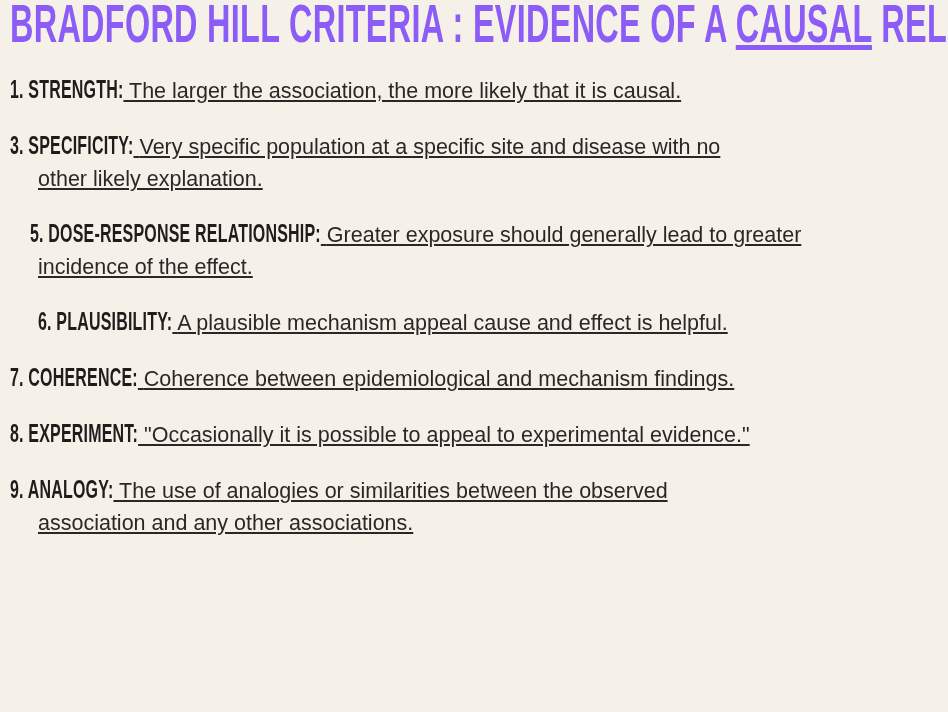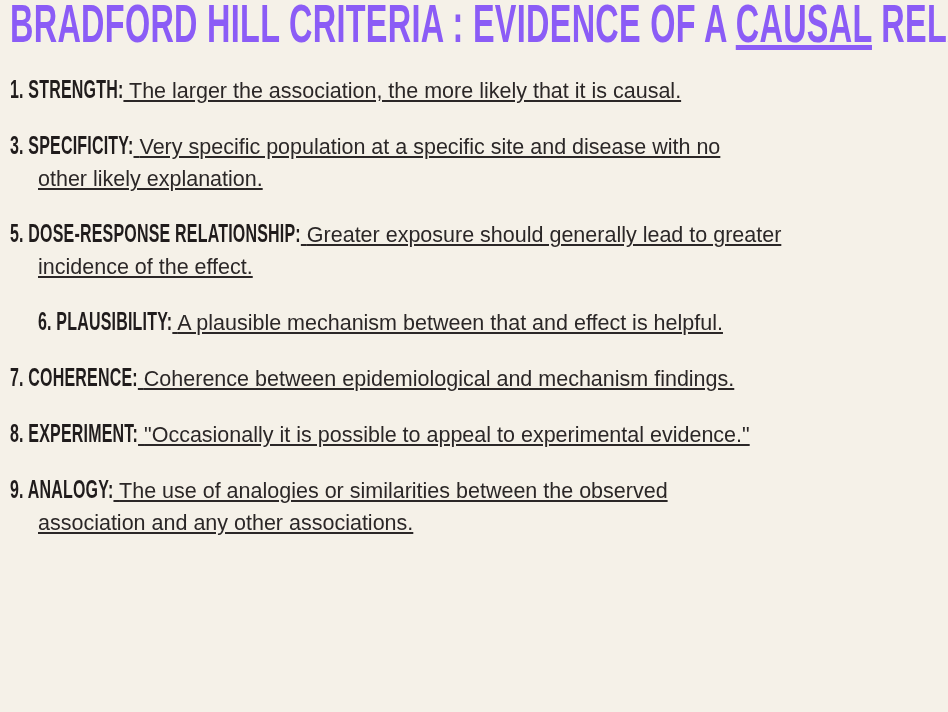--- a/index.html
+++ b/index.html
@@ -84,24 +84,24 @@
   </h1>
 
   <ol class="criteria">
     <li class="criterion"><span class="cond" style="width: 113.43px;"><span class="cond-inner"><span>1.</span> <span>STRENGTH:</span></span></span> <span class="desc">The larger the association, the more likely that it is causal.</span></li>
 
 
     <li class="criterion"><span class="cond" style="width: 123.5px;"><span class="cond-inner"><span>3.</span> <span>SPECIFICITY:</span></span></span> <span class="desc">Very specific population at a specific site and disease with no
 other likely explanation.</span></li>
 
 
-    <li class="criterion"><span class="cond" style="width: 290.85px;"><span class="cond-inner"><span>5.</span> <span>DOSE-RESPONSE RELATIONSHIP:</span></span></span> <span class="desc">Greater exposure should generally lead to greater
+    <li class="criterion"><span class="cond" style="width: 290.85px; margin-left: 20px;"><span class="cond-inner"><span>5.</span> <span>DOSE-RESPONSE RELATIONSHIP:</span></span></span> <span class="desc">Greater exposure should generally lead to greater
 incidence of the effect.</span></li>
 
-    <li class="criterion"><span class="cond" style="width: 134.35px; margin-left: 28px;"><span class="cond-inner"><span>6.</span> <span>PLAUSIBILITY:</span></span></span> <span class="desc">A plausible mechanism between that and effect is helpful.</span></li>
+    <li class="criterion"><span class="cond" style="width: 134.35px; margin-left: 28px;"><span class="cond-inner"><span>6.</span> <span>PLAUSIBILITY:</span></span></span> <span class="desc">A plausible mechanism appeal cause and effect is helpful.</span></li>
 
     <li class="criterion"><span class="cond" style="width: 127.86px; text-align: right;"><span class="cond-inner"><span>7.</span> <span>COHERENCE:</span></span></span> <span class="desc">Coherence between epidemiological and mechanism findings.</span></li>
 
     <li class="criterion"><span class="cond" style="width: 128.06px;"><span class="cond-inner"><span>8.</span> <span>EXPERIMENT:</span></span></span> <span class="desc">"Occasionally it is possible to appeal to experimental evidence."</span></li>
 
     <li class="criterion"><span class="cond" style="width: 103.46px;"><span class="cond-inner"><span>9.</span> <span>ANALOGY:</span></span></span> <span class="desc">The use of analogies or similarities between the observed
 association and any other associations.</span></li>
   </ol>
 
 </main>

